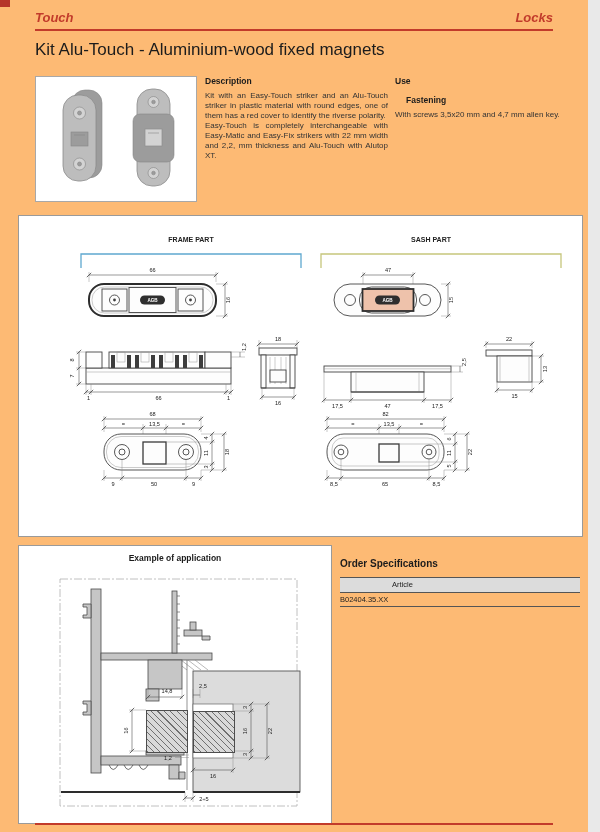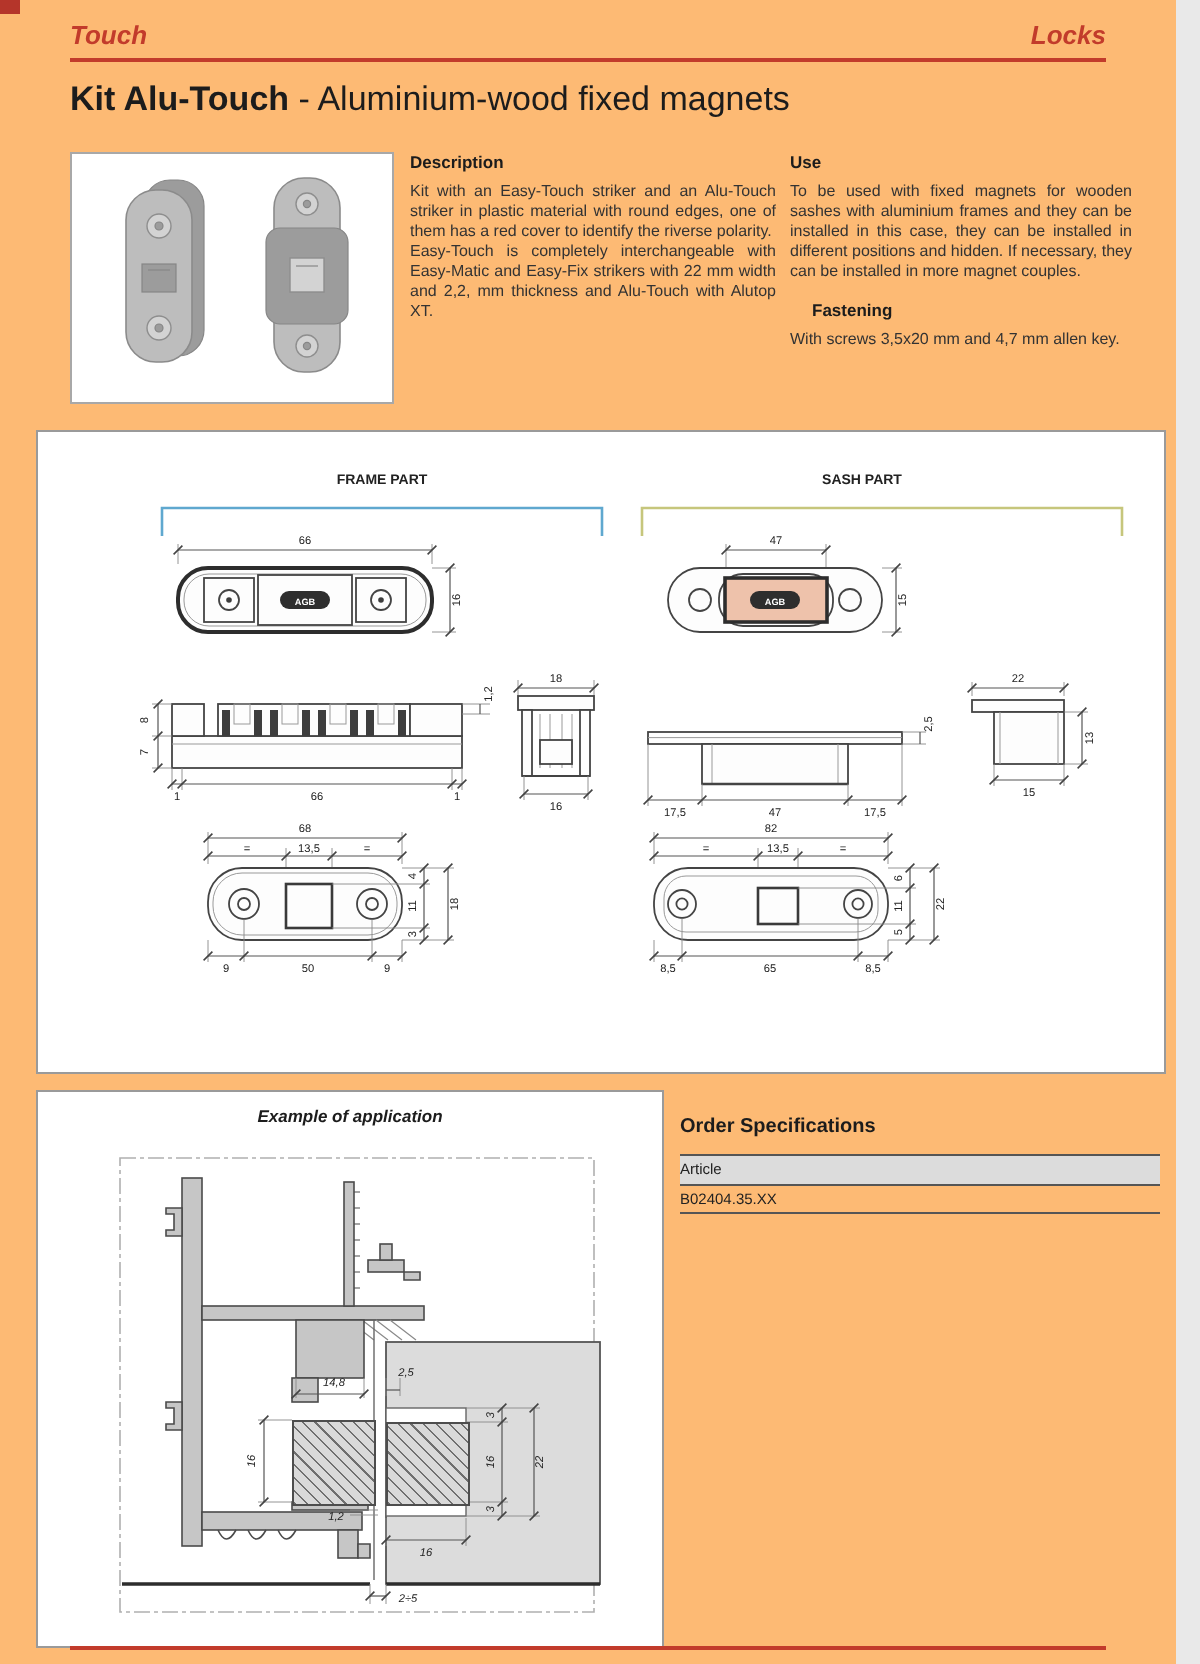--- a/index.html
+++ b/index.html
@@ -4,40 +4,40 @@
 <style>
   html,body{margin:0;padding:0;background:#e9e9e9;}
   .page{position:relative;width:588px;height:832px;background:#fdba74;overflow:hidden;
         font-family:"Liberation Sans",sans-serif;color:#222;}
   .corner{position:absolute;left:0;top:0;width:10px;height:7px;background:#b5352a;}
   .hdr-left{position:absolute;left:35px;top:10px;font-size:13px;font-weight:bold;font-style:italic;color:#c23b2b;}
   .hdr-right{position:absolute;right:35px;top:10px;font-size:13px;font-weight:bold;font-style:italic;color:#c23b2b;}
   .redrule{position:absolute;left:35px;right:35px;top:29px;height:2px;background:#c23b2b;}
   .footrule{position:absolute;left:35px;right:35px;top:823px;height:2px;background:#c23b2b;}
   .title{position:absolute;left:35px;top:40px;font-size:17px;font-weight:normal;margin:0;color:#1c1c1c;}
-  .title b{font-weight:bold;}
+  .title b{font-weight:normal;}
   .photobox{position:absolute;left:35px;top:76px;width:160px;height:124px;border:1px solid #a8a8a8;background:#fff;}
   .col{position:absolute;top:76px;}
   .col-desc{left:205px;width:183px;}
   .col-use{left:395px;width:171px;}
   .h2{font-size:8.5px;font-weight:bold;margin:0 0 5px 0;color:#1c1c1c;}
   .h2b{margin-top:9px;padding-left:11px;}
   .para{font-size:8px;line-height:10px;text-align:justify;margin:0;color:#333;}
   .drawbox{position:absolute;left:18px;top:215px;width:563px;height:320px;border:1px solid #9a9a9a;background:#fff;}
-  .appbox{position:absolute;left:18px;top:545px;width:312px;height:277px;border:1px solid #9a9a9a;background:#fff;font-style:italic;}
+  .appbox{position:absolute;left:18px;top:545px;width:312px;height:277px;border:1px solid #9a9a9a;background:#fff;}
   .apptitle{position:absolute;left:0;top:7px;width:100%;text-align:center;font-size:8.5px;font-weight:bold;color:#1c1c1c;}
   .appsvg{position:absolute;left:0;top:0;}
   .hatch{position:absolute;border:1px solid #4d4d4d;background-color:#d9d9d9;
          background-image:repeating-linear-gradient(45deg,#6f6f6f 0 0.8px,rgba(0,0,0,0) 0.8px 4.5px);}
   .hatchA{left:127px;top:164px;width:40px;height:41px;}
   .hatchB{left:174px;top:165px;width:40px;height:40px;}
   .orderpanel{position:absolute;left:340px;top:547px;width:240px;margin-top:11px;}
   .orderh{font-size:10px;font-weight:bold;color:#1c1c1c;margin:0 0 8px 0;}
   .ohead{background:#dcdcdc;border-top:1px solid #555;border-bottom:1px solid #555;height:14px;}
-  .ohead .cw{width:52%;text-align:left;font-size:7.5px;color:#222;}
+  .ohead .cw{width:52%;text-align:center;font-size:7.5px;color:#222;}
   .orow{border-bottom:1px solid #555;height:13px;}
   .orow .cw2{width:64%;font-size:7.5px;color:#222;}
   .note{margin-top:9px;font-size:7.5px;font-style:italic;color:#333;text-align:justify;
         padding-left:26px;text-indent:-26px;line-height:9.5px;}
   .note b{font-weight:bold;}
   svg{display:block;}
   svg text{font-family:"Liberation Sans",sans-serif;}
   .dl{stroke:#555;stroke-width:.6;fill:none}
   .ext{stroke:#888;stroke-width:.45;fill:none}
   .tk{stroke:#444;stroke-width:.8;fill:none}
@@ -95,21 +95,20 @@
   </div>
 
   <div class="col col-desc">
     <p class="h2">Description</p>
     <p class="para">Kit with an Easy-Touch striker and an Alu-Touch striker in plastic material with round edges, one of them has a red cover to identify the riverse polarity.</p>
     <p class="para">Easy-Touch is completely interchangeable with Easy-Matic and Easy-Fix strikers with 22 mm width and 2,2, mm thickness and Alu-Touch with Alutop XT.</p>
   </div>
 
   <div class="col col-use">
     <p class="h2">Use</p>
-    <p class="para">To be used with fixed magnets for wooden sashes with aluminium frames and they can be installed in this case, they can be installed in different positions and hidden. If necessary, they can be installed in more magnet couples.</p>
     <p class="h2 h2b">Fastening</p>
     <p class="para">With screws 3,5x20 mm and 4,7 mm allen key.</p>
   </div>
 
   <div class="drawbox">
     <svg width="563" height="318" viewBox="0 0 563 318">
 
       <text x="172" y="26" class="lbl">FRAME PART</text>
       <path d="M62,52 V38 H282 V52" stroke="#5fa8cf" stroke-width="1.3" fill="none"></path>
       <text x="412" y="26" class="lbl">SASH PART</text>

